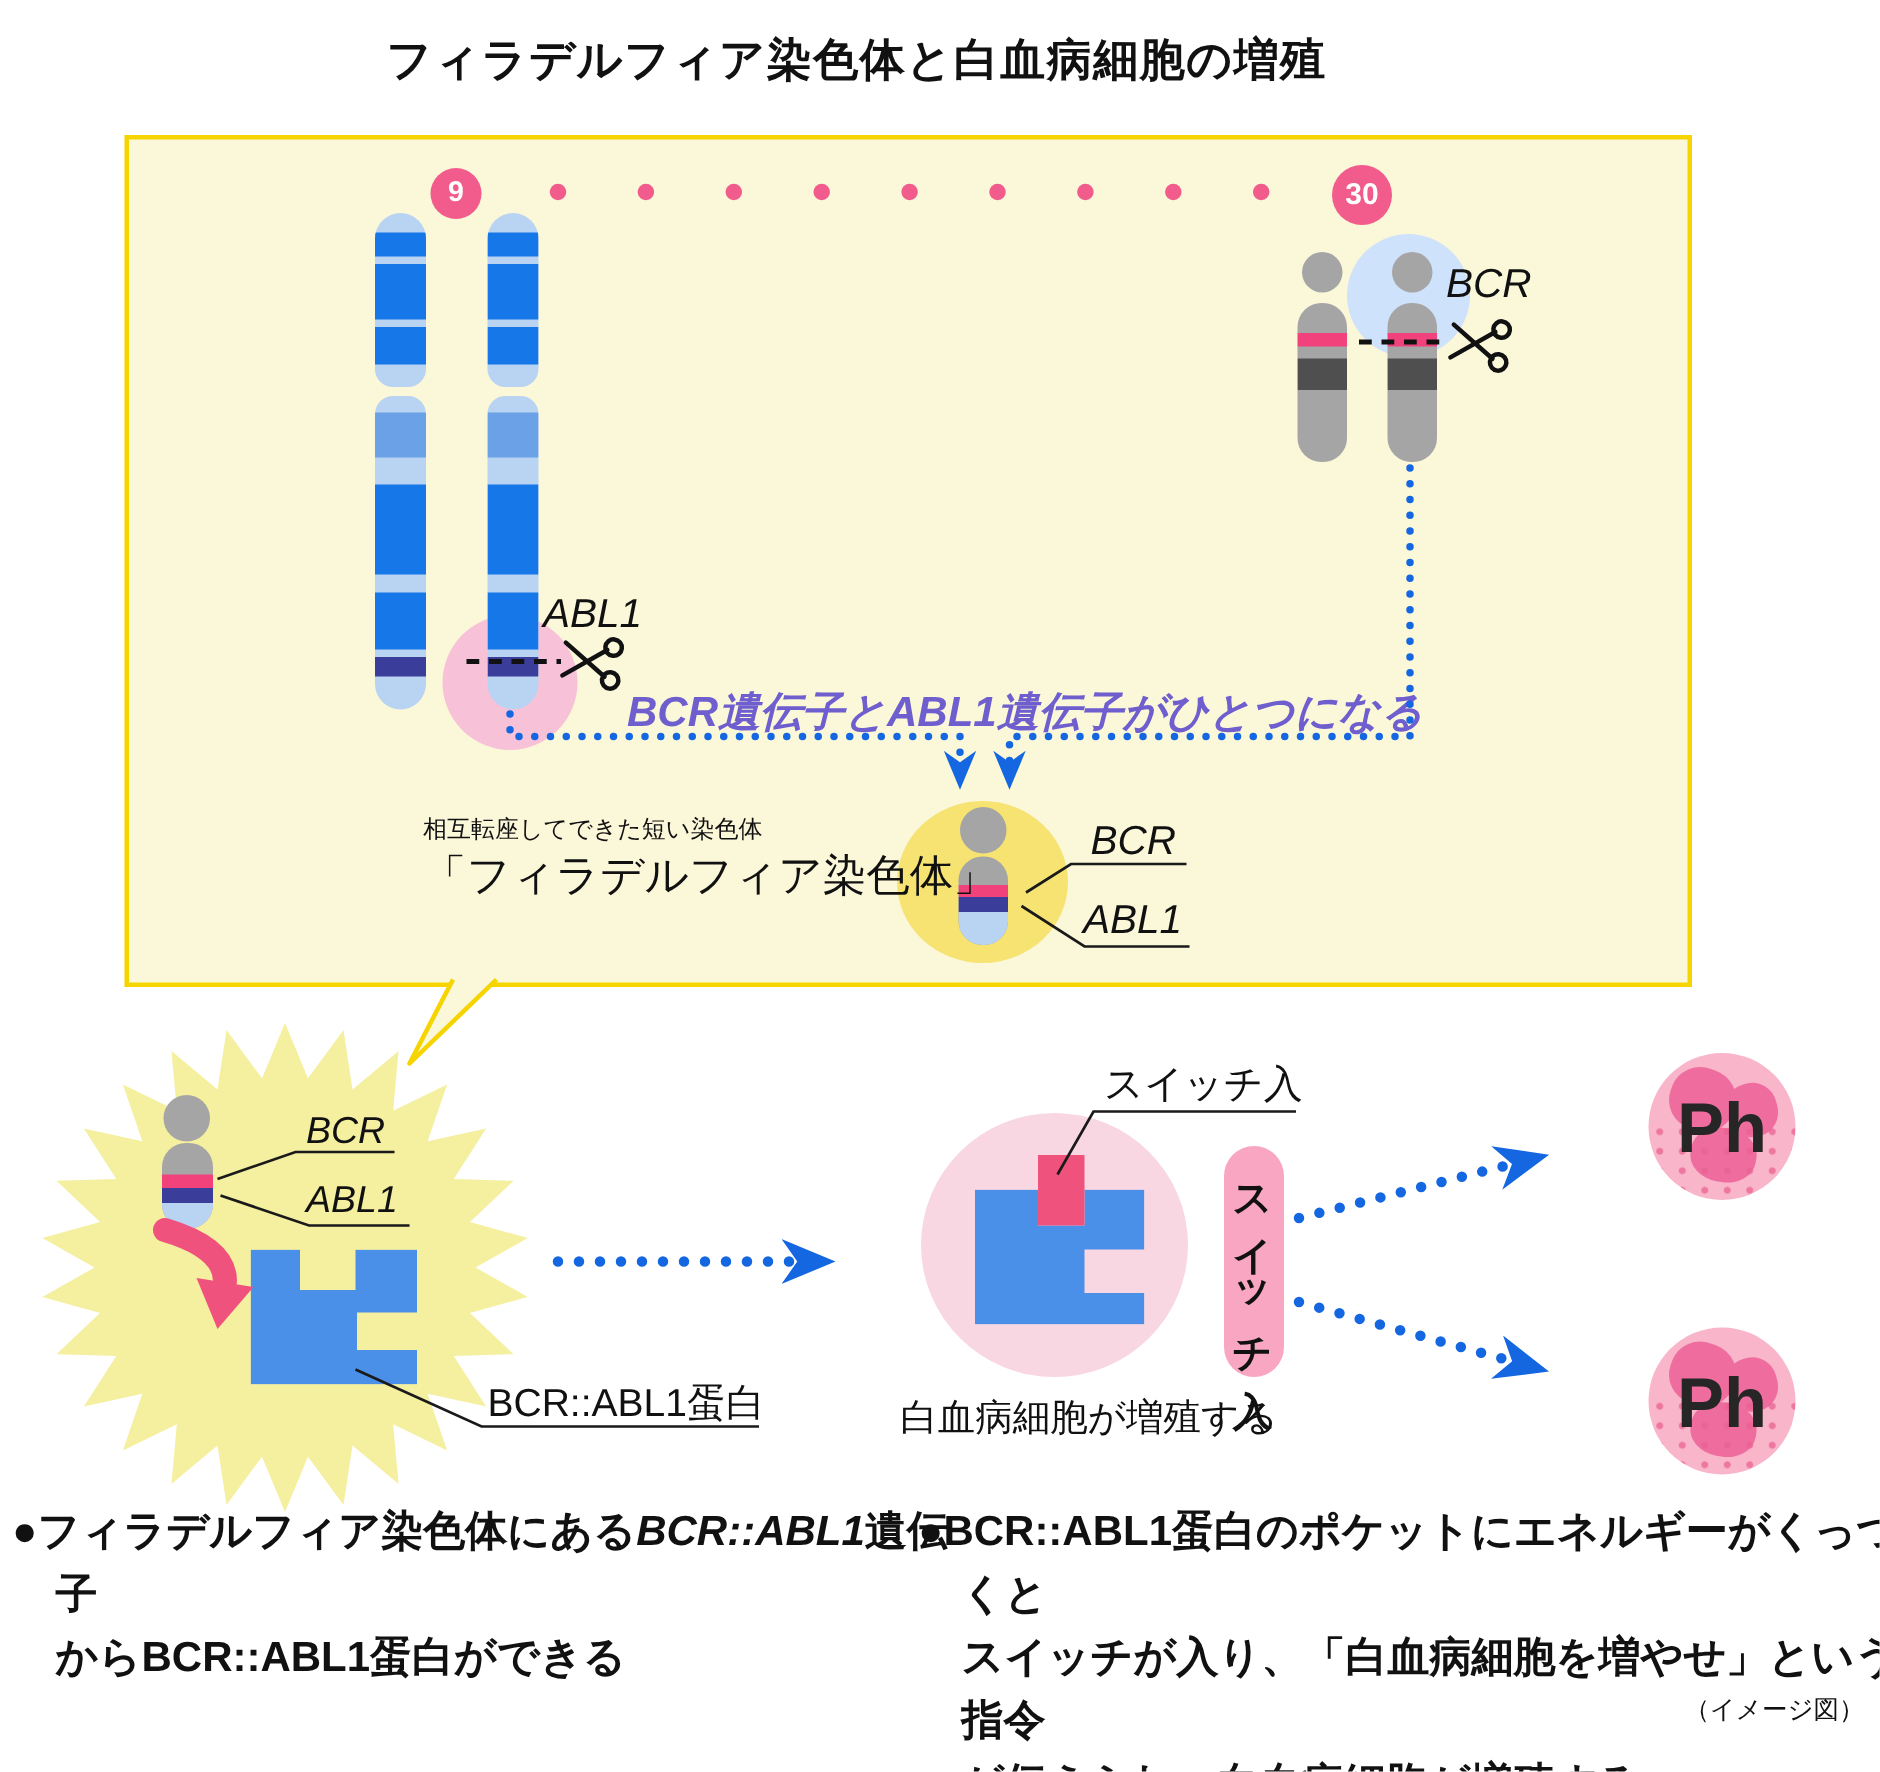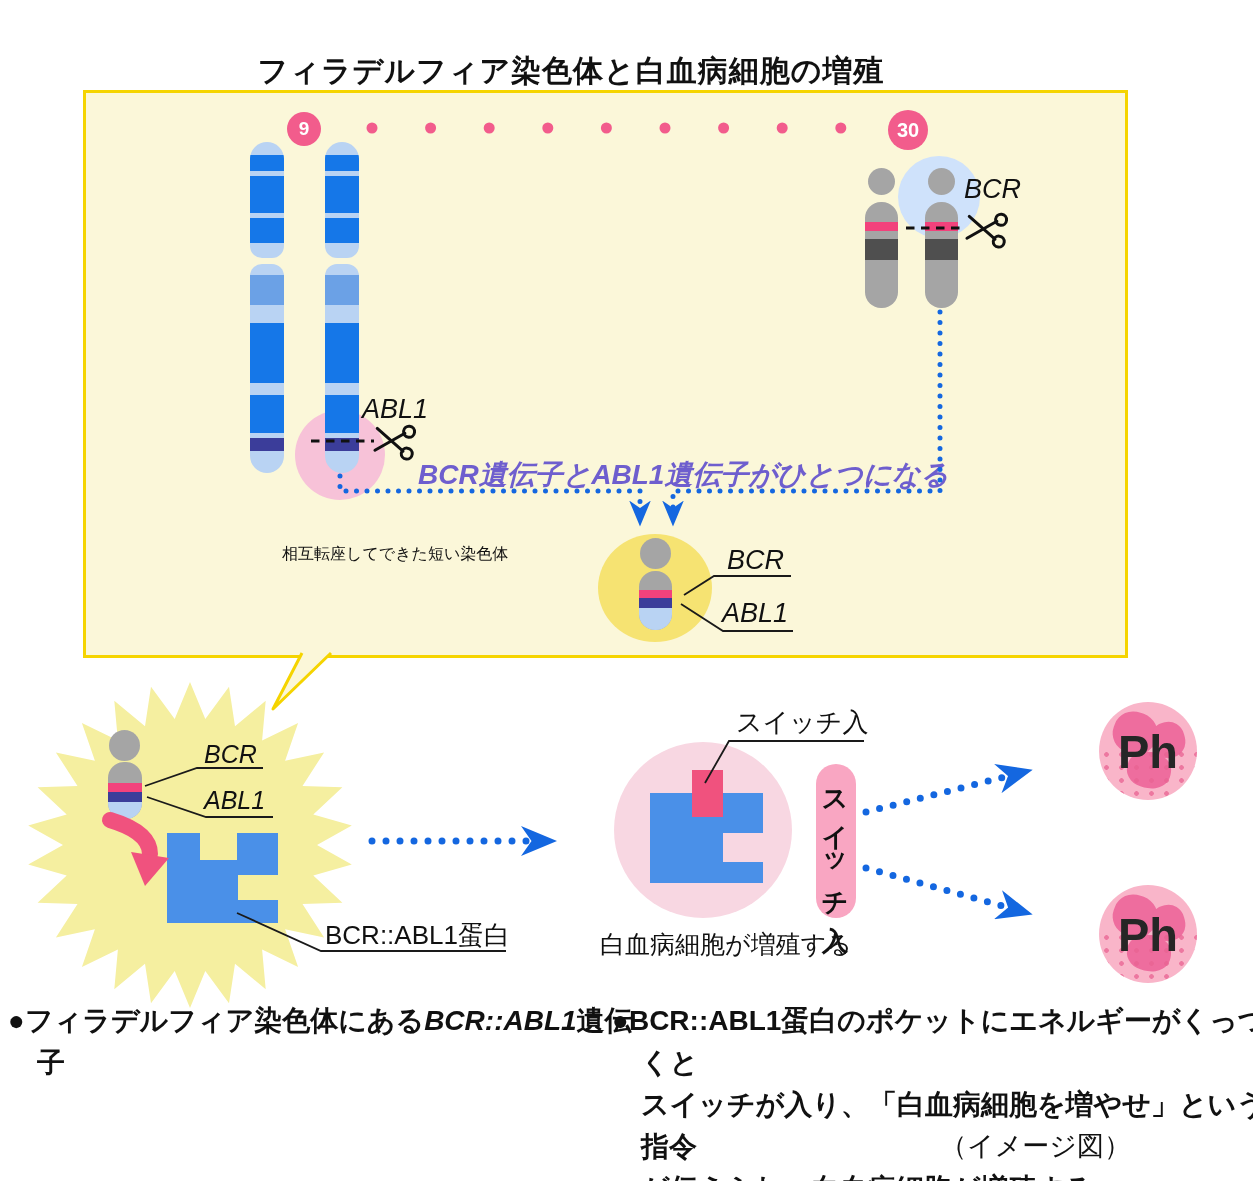--- a/index.html
+++ b/index.html
@@ -1,21 +1,21 @@
 <!DOCTYPE html>
 <html style="--c-accent-pink: #f25c8c; --c-chr-blue: #1577e8; --c-chr-light: #b9d3f3; --c-chr-mid: #6ba1e6; --c-abl1-navy: #3b3d9a; --c-bcr-pink: #f2427c; --c-gray: #a5a5a5; --c-gray-dark: #4f4f4f; --c-panel-bg: #fbf7d9; --c-panel-border: #f5d400; --c-highlight-pink: #f7c2d8; --c-highlight-blue: #cfe2fb; --c-highlight-yellow: #f6e372; --c-burst-yellow: #f5efa0; --c-dotted-blue: #1467e0; --c-note-purple: #6e5ece; --c-protein-blue: #4a90e8; --c-energy-pink: #f0527e; --c-switch-pill: #f9a6c2; --c-cell-pink: #f8d7e2; --c-ph-cell-bg: #f9b5c9; --c-ph-nucleus: #ee6d9e;"><head>
 <meta charset="utf-8">
 <style>
   html,body{margin:0;padding:0;background:#ffffff;}
   body{width:1253px;height:1181px;position:relative;overflow:hidden;
        font-family:"Liberation Sans","DejaVu Sans",sans-serif;color:#111;}
   .abs{position:absolute;}
   svg.layer{position:absolute;left:0;top:0;width:1253px;height:1181px;pointer-events:none;}
 
-  #title{left:0;top:20px;width:1142px;text-align:center;font-size:30px;font-weight:bold;letter-spacing:1px;margin-top:31px;}
+  #title{left:0;top:20px;width:1142px;text-align:center;font-size:30px;font-weight:bold;letter-spacing:1px;}
 
   #panel{left:83px;top:90px;width:1039px;height:562px;background:var(--c-panel-bg,#fbf7d9);
          border:3px solid var(--c-panel-border,#f5d400);}
 
   .badge{border-radius:50%;background:var(--c-accent-pink,#f25c8c);color:#fff;font-weight:bold;
          display:flex;align-items:center;justify-content:center;}
 
   .arm{position:absolute;left:0;width:100%;background:var(--c-chr-light,#b9d3f3);overflow:hidden;}
   .bd{position:absolute;left:0;width:100%;background:var(--c-chr-blue,#1577e8);display:block;}
   .bd.mid{background:var(--c-chr-mid,#6ba1e6);}
@@ -43,21 +43,21 @@
 
   .phcell{width:98px;height:98px;border-radius:50%;background:var(--c-ph-cell-bg,#f9b5c9);overflow:hidden;}
   .blob{position:absolute;border-radius:46%;background:var(--c-ph-nucleus,#ee6d9e);display:block;}
   .freckles{position:absolute;left:0;top:46px;width:98px;height:52px;display:block;opacity:.75;
             background-image:radial-gradient(circle,#e96292 2px,rgba(0,0,0,0) 2.6px);background-size:15px 13px;}
   .phlabel{position:absolute;left:0;top:0;width:100%;height:100%;display:flex;align-items:center;
            justify-content:center;font-size:47px;font-weight:bold;color:#262626;}
 
   .bullet{font-size:28px;font-weight:600;line-height:1.5;padding-left:29px;text-indent:-29px;color:#111;}
   .bullet .gi{font-style:italic;}
-  #image-note{left:940px;top:1128px;width:303px;font-size:27px;}
+  #image-note{left:940px;top:1128px;width:303px;text-align:right;font-size:17px;}
 
   .protein{background:var(--c-protein-blue,#4a90e8);}
   #energy-block{background:var(--c-energy-pink,#f0527e);}
 </style>
 </head>
 <body>
 
 <div id="title" class="abs">フィラデルフィア染色体と白血病細胞の増殖</div>
 
 <div id="panel" class="abs"></div>
@@ -142,20 +142,21 @@
     <i class="bd pinkband" style="top:19px;height:8px;"></i>
     <i class="bd navy" style="top:27px;height:10px;"></i>
     <i class="bd lightband" style="top:37px;height:22px;"></i>
   </div>
 </div>
 <div class="abs ital" style="left:727px;top:545px;">BCR</div>
 <div class="abs ital" style="left:722px;top:598px;">ABL1</div>
 
 <div id="ph-caption" class="abs" style="left:282px;top:546px;">
   <span class="l1">相互転座してできた短い染色体</span>
+  <span class="l2">「フィラデルフィア染色体」</span>
 </div>
 
 <div class="abs" style="left:108px;top:730px;width:34px;height:89px;">
   <div class="sat" style="left:1px;top:0;width:31px;height:31px;"></div>
   <div class="arm gray-arm" style="top:32px;height:57px;border-radius:16px;">
     <i class="bd pinkband" style="top:21px;height:9px;"></i>
     <i class="bd navy" style="top:30px;height:10px;"></i>
     <i class="bd lightband" style="top:40px;height:17px;"></i>
   </div>
 </div>
@@ -187,20 +188,21 @@
 <div class="phcell abs" style="left:1099px;top:885px;">
   <i class="blob" style="left:14px;top:10px;width:44px;height:42px;transform:rotate(20deg);"></i>
   <i class="blob" style="left:52px;top:20px;width:34px;height:36px;transform:rotate(-15deg);"></i>
   <i class="blob" style="left:28px;top:50px;width:44px;height:36px;transform:rotate(10deg);"></i>
   <i class="freckles"></i>
   <span class="phlabel">Ph</span>
 </div>
 
 <div class="bullet abs" style="left:8px;top:1000px;width:600px;">
   <span>●</span><span>フィラデルフィア染色体にある</span><span class="gi">BCR::ABL1</span><span>遺伝子</span><br>
+  <span>からBCR::ABL1蛋白ができる</span>
 </div>
 <div class="bullet abs" style="left:612px;top:1000px;width:640px;">
   <span>●</span><span>BCR::ABL1蛋白のポケットにエネルギーがくっつくと</span><br>
   <span>スイッチが入り、「白血病細胞を増やせ」という指令</span><br>
   <span>が伝えられ、白血病細胞が増殖する</span>
 </div>
 
 <div id="image-note" class="abs">（イメージ図）</div>
 
 <svg class="layer">

